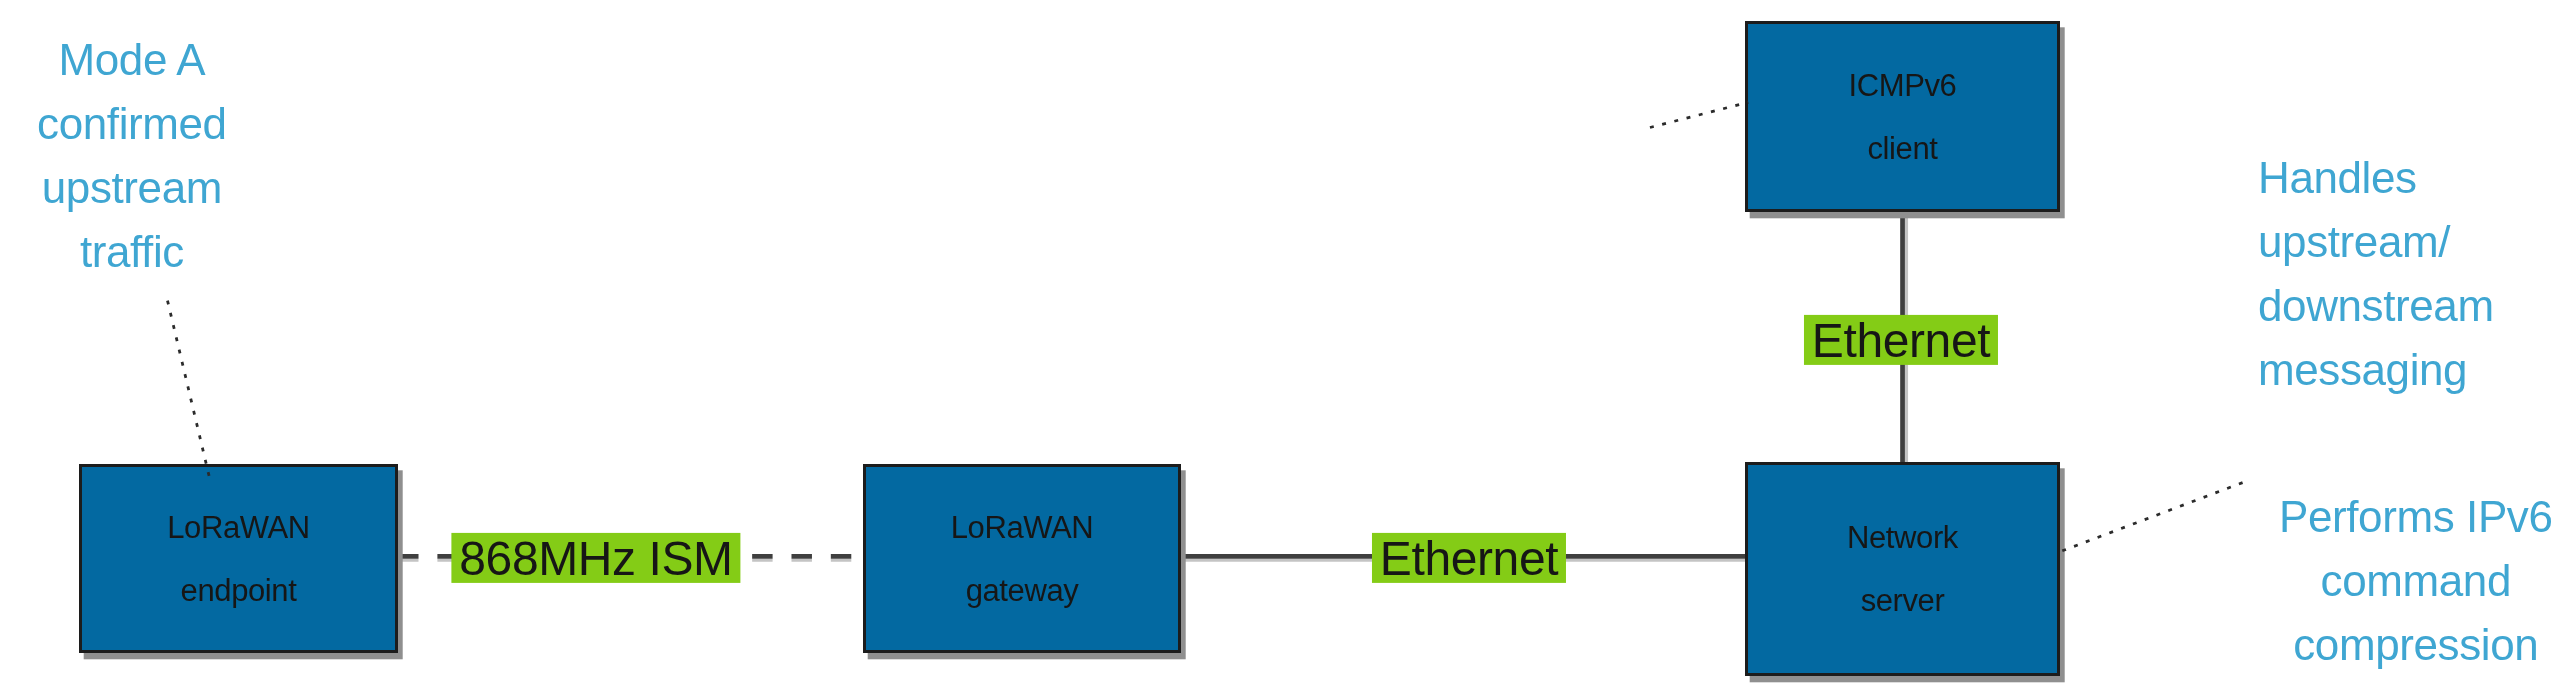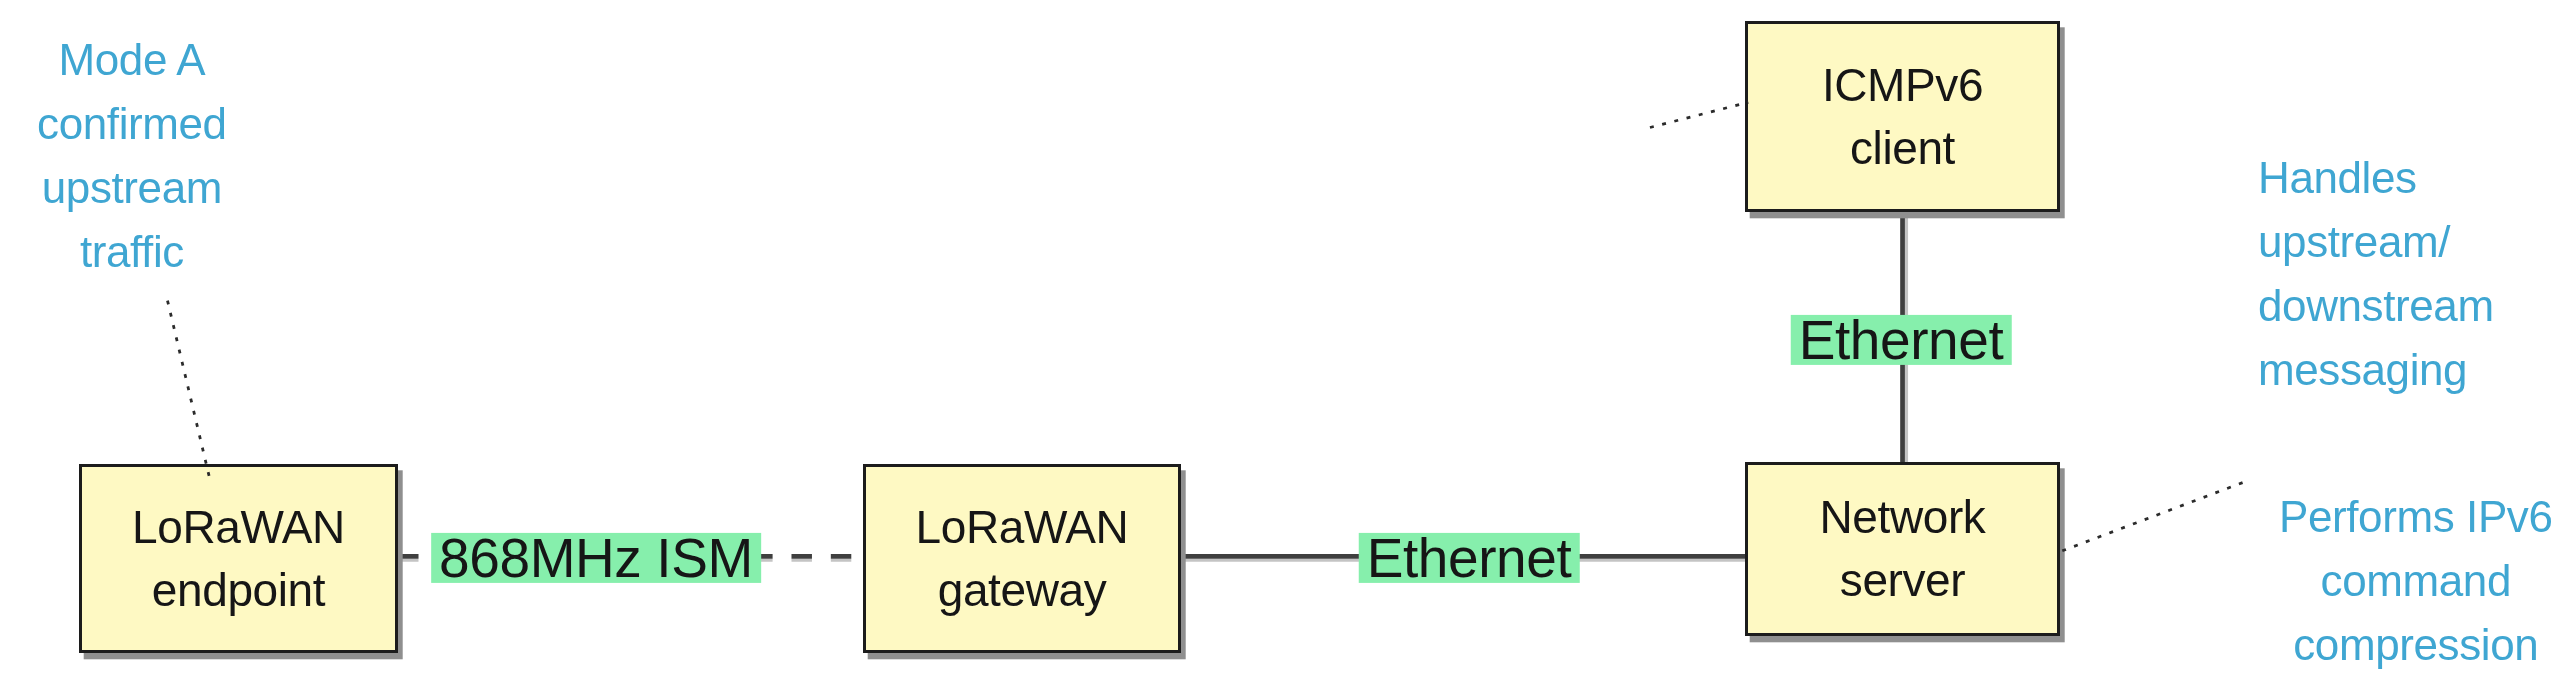--- a/index.html
+++ b/index.html
@@ -17,45 +17,45 @@
   }
   svg.layer {
     position: absolute;
     left: 0;
     top: 0;
     pointer-events: none;
   }
   .node {
     position: absolute;
     box-sizing: border-box;
-    background: #fef9c3;
+    background: #0369a1;
     border: 3.9px solid #1c1c1c;
     box-shadow: 4.7px 6.3px 0 #8f8f8f;
     display: flex;
     align-items: center;
     justify-content: center;
     text-align: center;
     color: #161616;
-    font-size: 46px;
+    font-size: 31px;
     line-height: 63px;
     white-space: pre-line;
     letter-spacing: -0.4px;
   }
   .node-endpoint { left: 79px;  top: 464px; width: 319px; height: 189px; }
   .node-gateway  { left: 863px; top: 464px; width: 318px; height: 189px; }
-  .node-server   { left: 1745px; top: 462px; width: 315px; height: 174px; }
+  .node-server   { left: 1745px; top: 462px; width: 315px; height: 214px; }
   .node-icmpv6   { left: 1745px; top: 21px;  width: 315px; height: 191px; }
 
   .link-label {
     position: absolute;
     transform: translate(-50%, -50%);
-    background: #86efac;
+    background: #84cc16;
     padding: 1.6px 7.9px;
     color: #161616;
-    font-size: 55px;
+    font-size: 48px;
     line-height: 47px;
     white-space: nowrap;
     letter-spacing: -0.4px;
   }
   .label-radio { left: 596px;  top: 558px; }
   .label-eth1  { left: 1469px; top: 558px; }
   .label-eth2  { left: 1901px; top: 340px; }
 
   .annotation {
     position: absolute;

